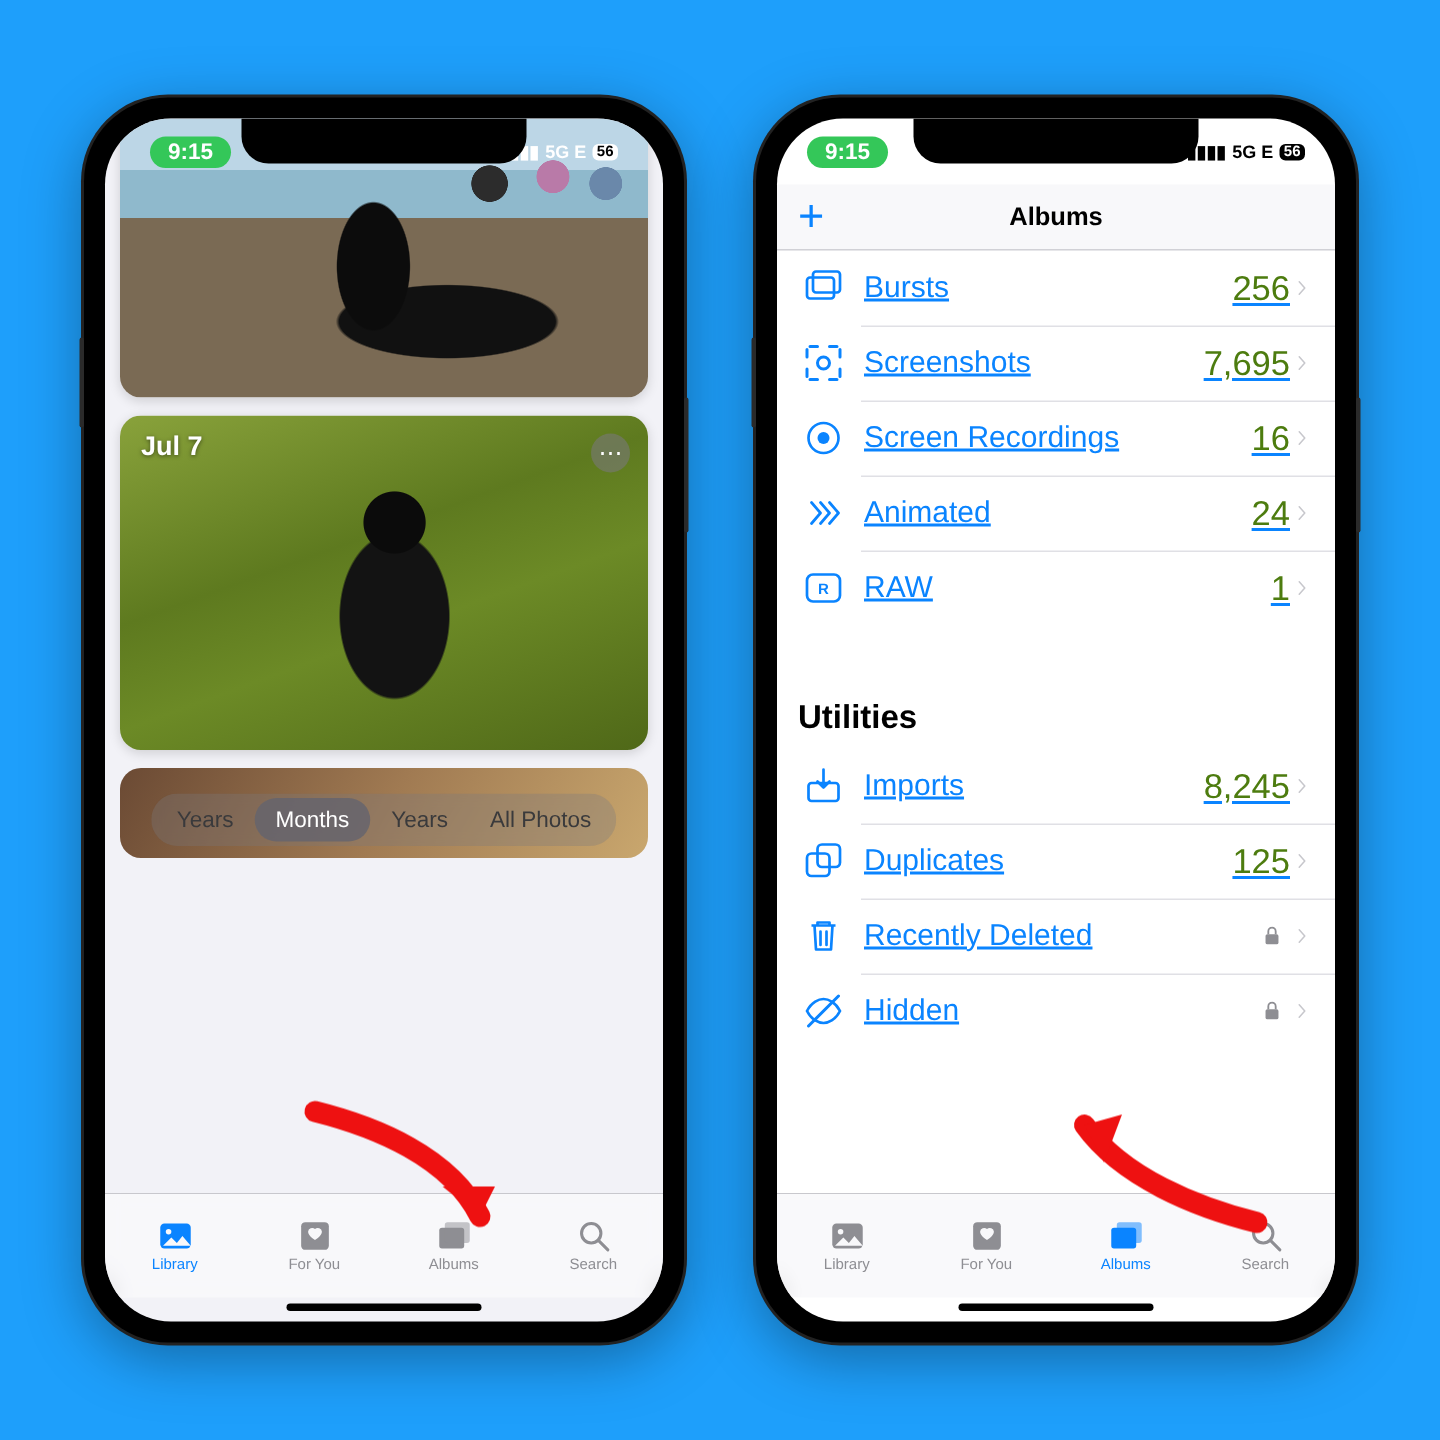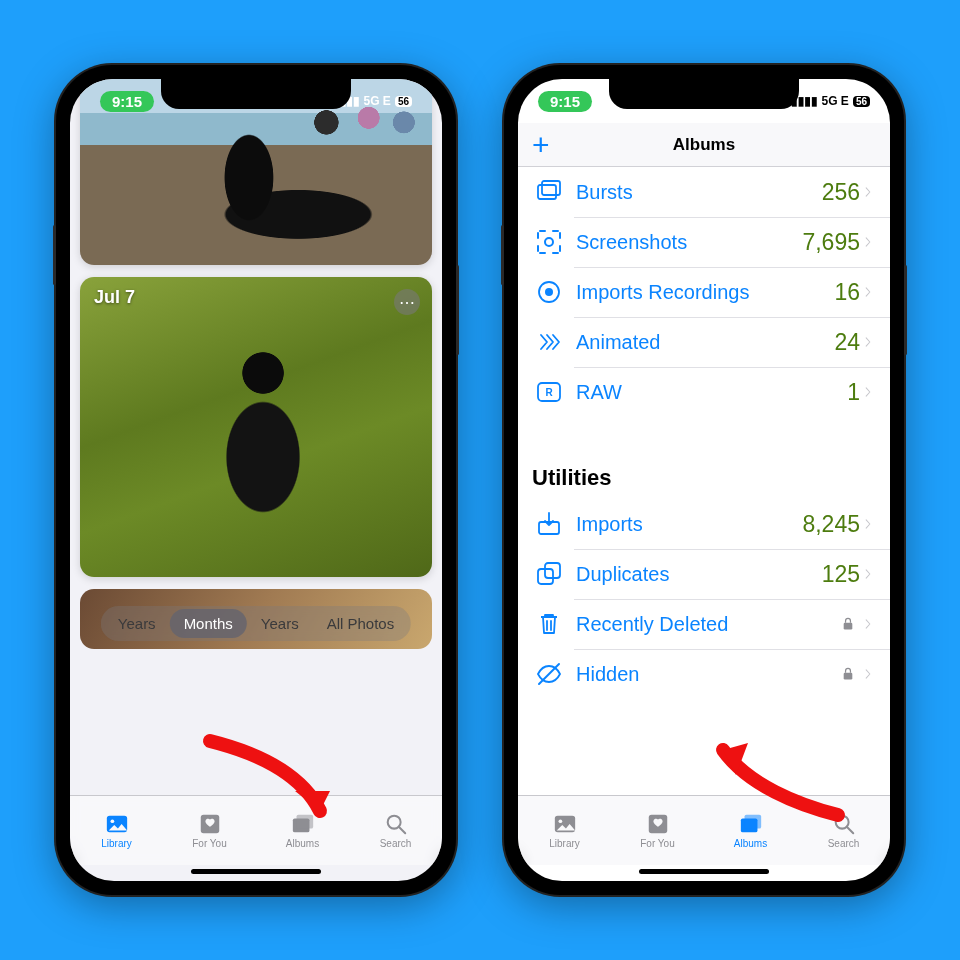--- a/index.html
+++ b/index.html
@@ -45,21 +45,21 @@
     height: 230px; margin-top:-44px; padding-top:44px;
     background:
       radial-gradient(ellipse 40px 70px at 48% 62%, #0c0c0c 60%, transparent 62%),
       radial-gradient(ellipse 120px 40px at 62% 78%, #111 60%, transparent 62%),
       radial-gradient(circle 20px at 70% 38%, #2c2c2c 60%, transparent 62%),
       radial-gradient(circle 18px at 82% 36%, #b97aa8 60%, transparent 62%),
       radial-gradient(circle 18px at 92% 38%, #6a88aa 60%, transparent 62%),
       linear-gradient(#bcd6e6 0 34%, #8fb9cc 34% 48%, #7a6a54 48% 100%);
   }
   .grass {
-    height: 300px;
+    height: 223px;
     background:
       radial-gradient(circle 34px at 52% 32%, #0b0b0b 60%, transparent 62%),
       radial-gradient(ellipse 60px 90px at 52% 60%, #131313 60%, transparent 62%),
       linear-gradient(160deg,#89a23b,#5e7a1f 40%,#6c8a26 60%,#4f6818);
   }
   .peek {
     height:60px; border-radius:14px;
     background:linear-gradient(120deg,#6b4a34,#a07a52,#c9a76e);
     position:relative; overflow:hidden;
   }
@@ -76,21 +76,21 @@
   
   .nav {
     height:44px; display:flex; align-items:center; justify-content:center; position:relative;
     border-bottom:0.5px solid #d1d1d6; background:#f8f8fa;
   }
   .nav .add { position:absolute; left:14px; color:#0a84ff; font-size:30px; font-weight:300; line-height:1; }
   .nav .ttl { font-size:17px; font-weight:600; }
   .list { flex:1; background:#fff; overflow:hidden; }
   .row {
     display:flex; align-items:center; height:50px; padding:0 16px 0 18px;
-    font-size:20px; color:#0a84ff; position:relative;
+    font-size:20px; color:#0a84ff; position:relative;text-decoration:underline;
   }
   .row + .row::before {
     content:""; position:absolute; left:56px; right:0; top:0; height:0.5px; background:#e0e0e5;
   }
   .row .ic { width:26px; height:26px; margin-right:14px; color:#0a84ff; flex:none; }
   .row .lbl { flex:1; }
   .row .cnt { color:#4d7c0f; font-size:23px; margin-right:2px; }
   .row .chev { color:#c7c7cc; }
   .row .lock { color:#8e8e93; margin-right:6px; }
   .section-title { font-size:22px; font-weight:700; color:#000; padding:28px 14px 8px; }
@@ -287,21 +287,21 @@
             <span class="lbl">Screenshots</span>
             <span class="cnt">7,695</span>
             <svg class="chev" width="12" height="18" viewBox="0 0 26 26">
               <use href="#i-chev"></use>
             </svg>
           </div>
           <div class="row">
             <svg class="ic" viewBox="0 0 26 26">
               <use href="#i-recordings"></use>
             </svg>
-            <span class="lbl">Imports Recordings</span>
+            <span class="lbl">Screen Recordings</span>
             <span class="cnt">16</span>
             <svg class="chev" width="12" height="18" viewBox="0 0 26 26">
               <use href="#i-chev"></use>
             </svg>
           </div>
           <div class="row">
             <svg class="ic" viewBox="0 0 26 26">
               <use href="#i-animated"></use>
             </svg>
             <span class="lbl">Animated</span>

